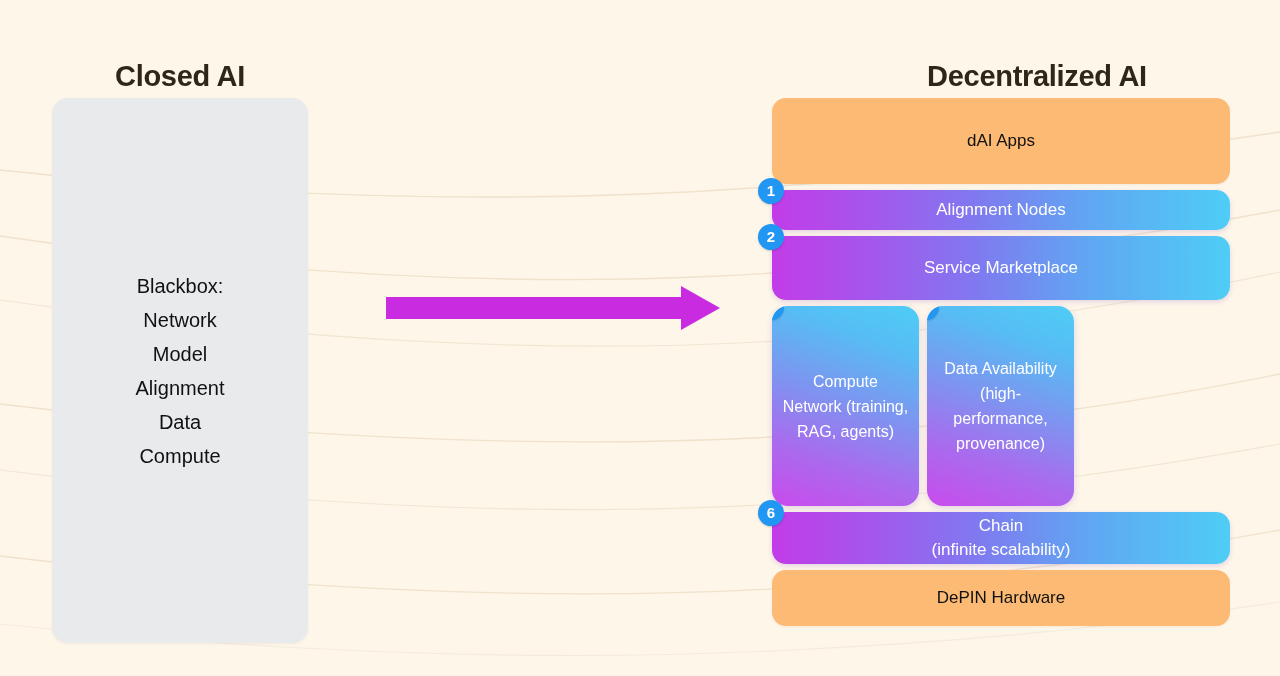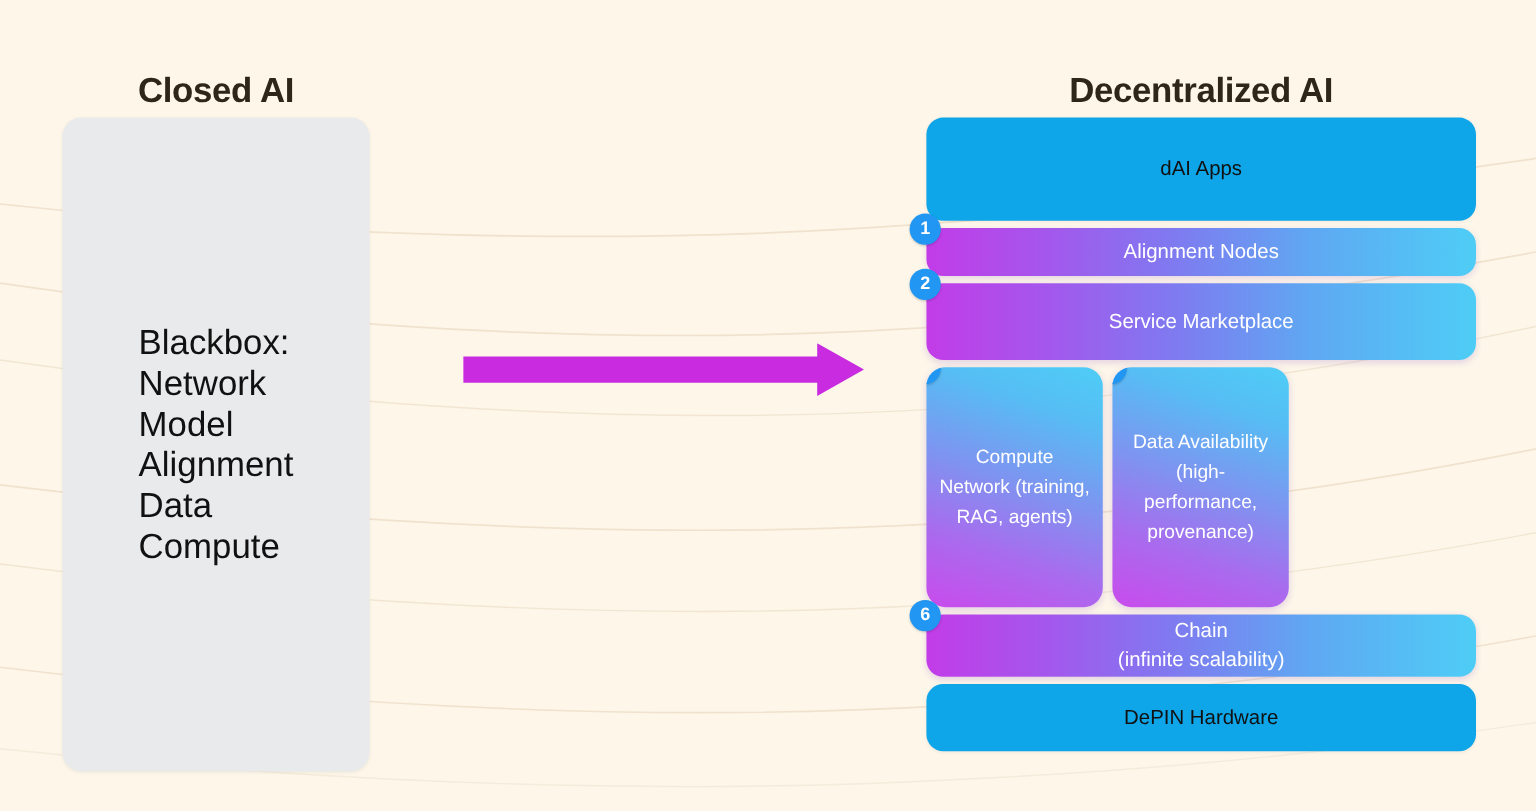--- a/index.html
+++ b/index.html
@@ -54,40 +54,40 @@
     height: 545px;
     background: #e9eaec;
     border-radius: 16px;
     display: flex;
     align-items: center;
     justify-content: center;
     box-shadow: 0 1px 3px rgba(0,0,0,0.05);
   }
 
   #closed-ai-list {
-    text-align: left;
-    font-size: 29px;
+    text-align: center;
+    font-size: 20px;
     line-height: 34px;
     color: #111111;
   }
   #closed-ai-list div { white-space: nowrap; }
 
   
   #transition-arrow {
     position: absolute;
     left: 386px;
     top: 286px;
     width: 334px;
     height: 44px;
   }
 
   
   #decentralized-ai-panel {
     position: absolute;
-    left: 772px;
+    left: 808px;
     top: 40px;
     width: 458px;
   }
 
   #stack {
     position: absolute;
     left: 772px;
     top: 98px;
     width: 458px;
   }
@@ -97,21 +97,21 @@
     width: 458px;
     border-radius: 14px;
     display: flex;
     align-items: center;
     justify-content: center;
     text-align: center;
     margin-bottom: 6px;
   }
 
   .neutral-row {
-    background: #0ea5e9;
+    background: #fdba74;
     color: #111111;
     font-size: 17px;
     box-shadow: 0 1px 3px rgba(0,0,0,0.05);
   }
 
   #row-dai-apps   { height: 86px; }
   #row-depin      { height: 56px; margin-bottom: 10px; }
 
   .gradient-row {
     background: linear-gradient(90deg, #c23ce8 0%, #a457ec 22%, #7f7af0 45%, #5fa8f2 70%, #4ecdf6 100%);

